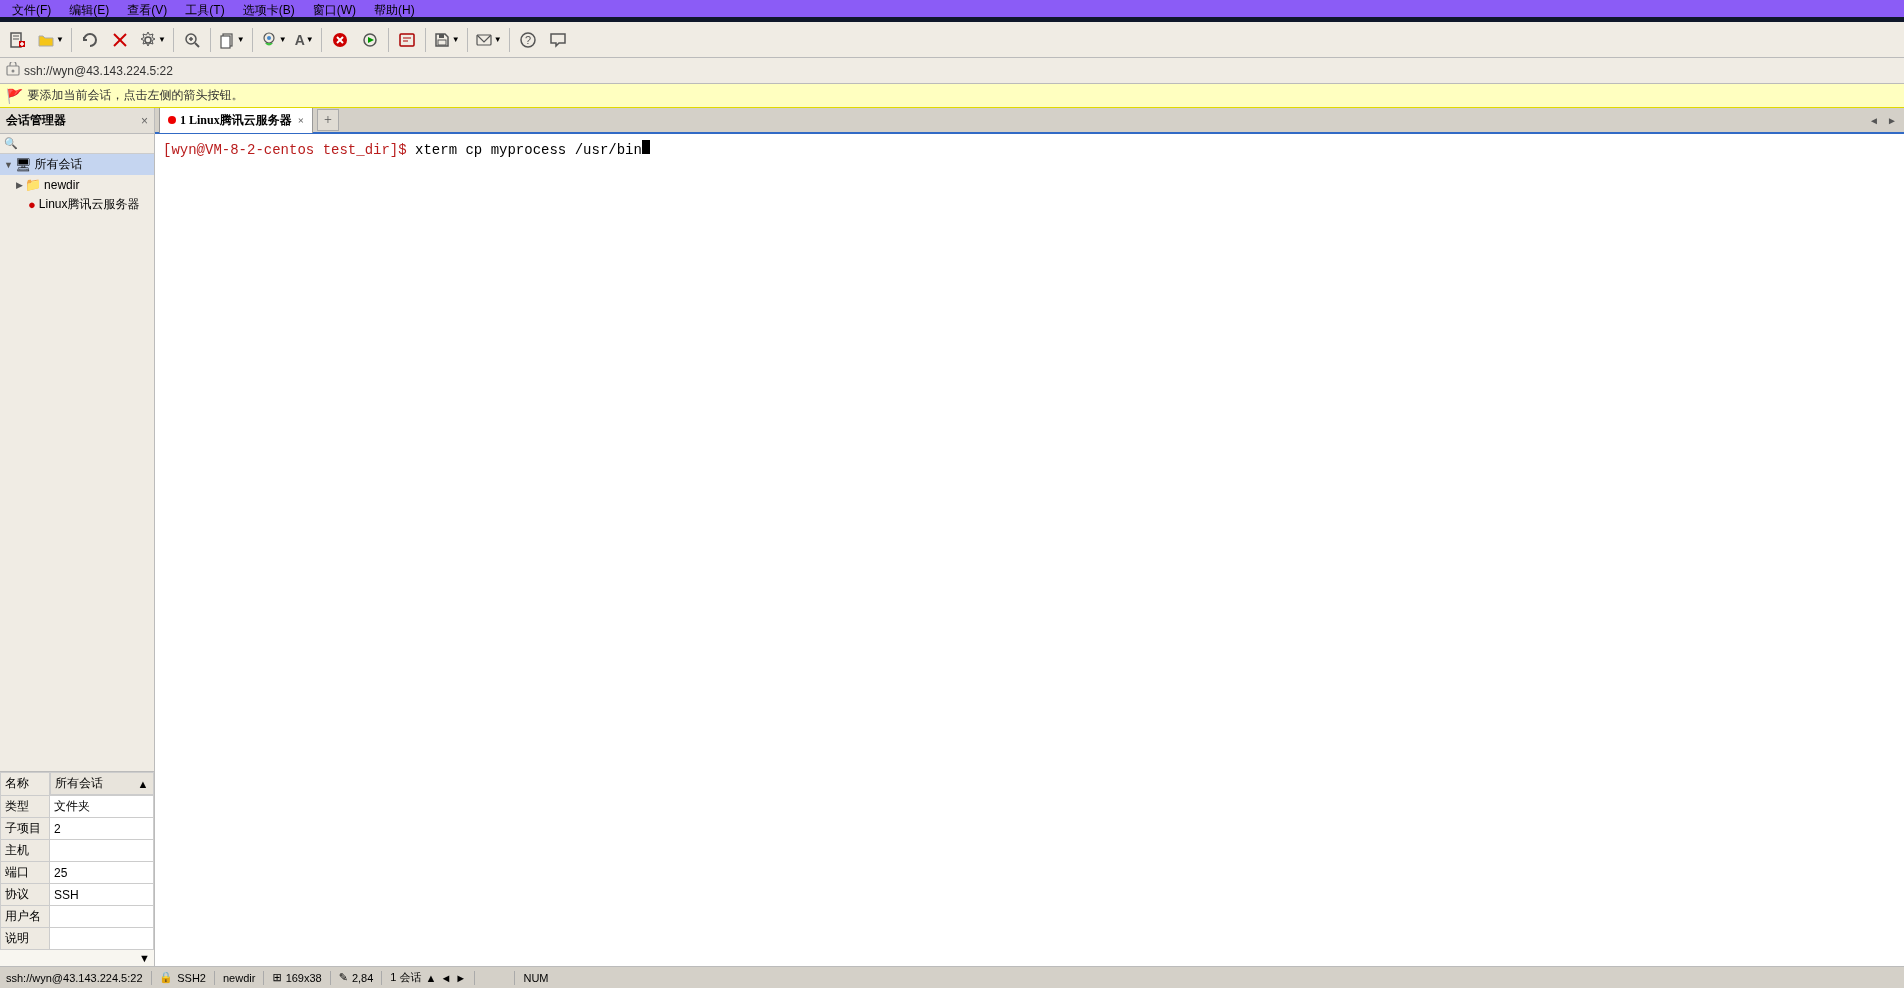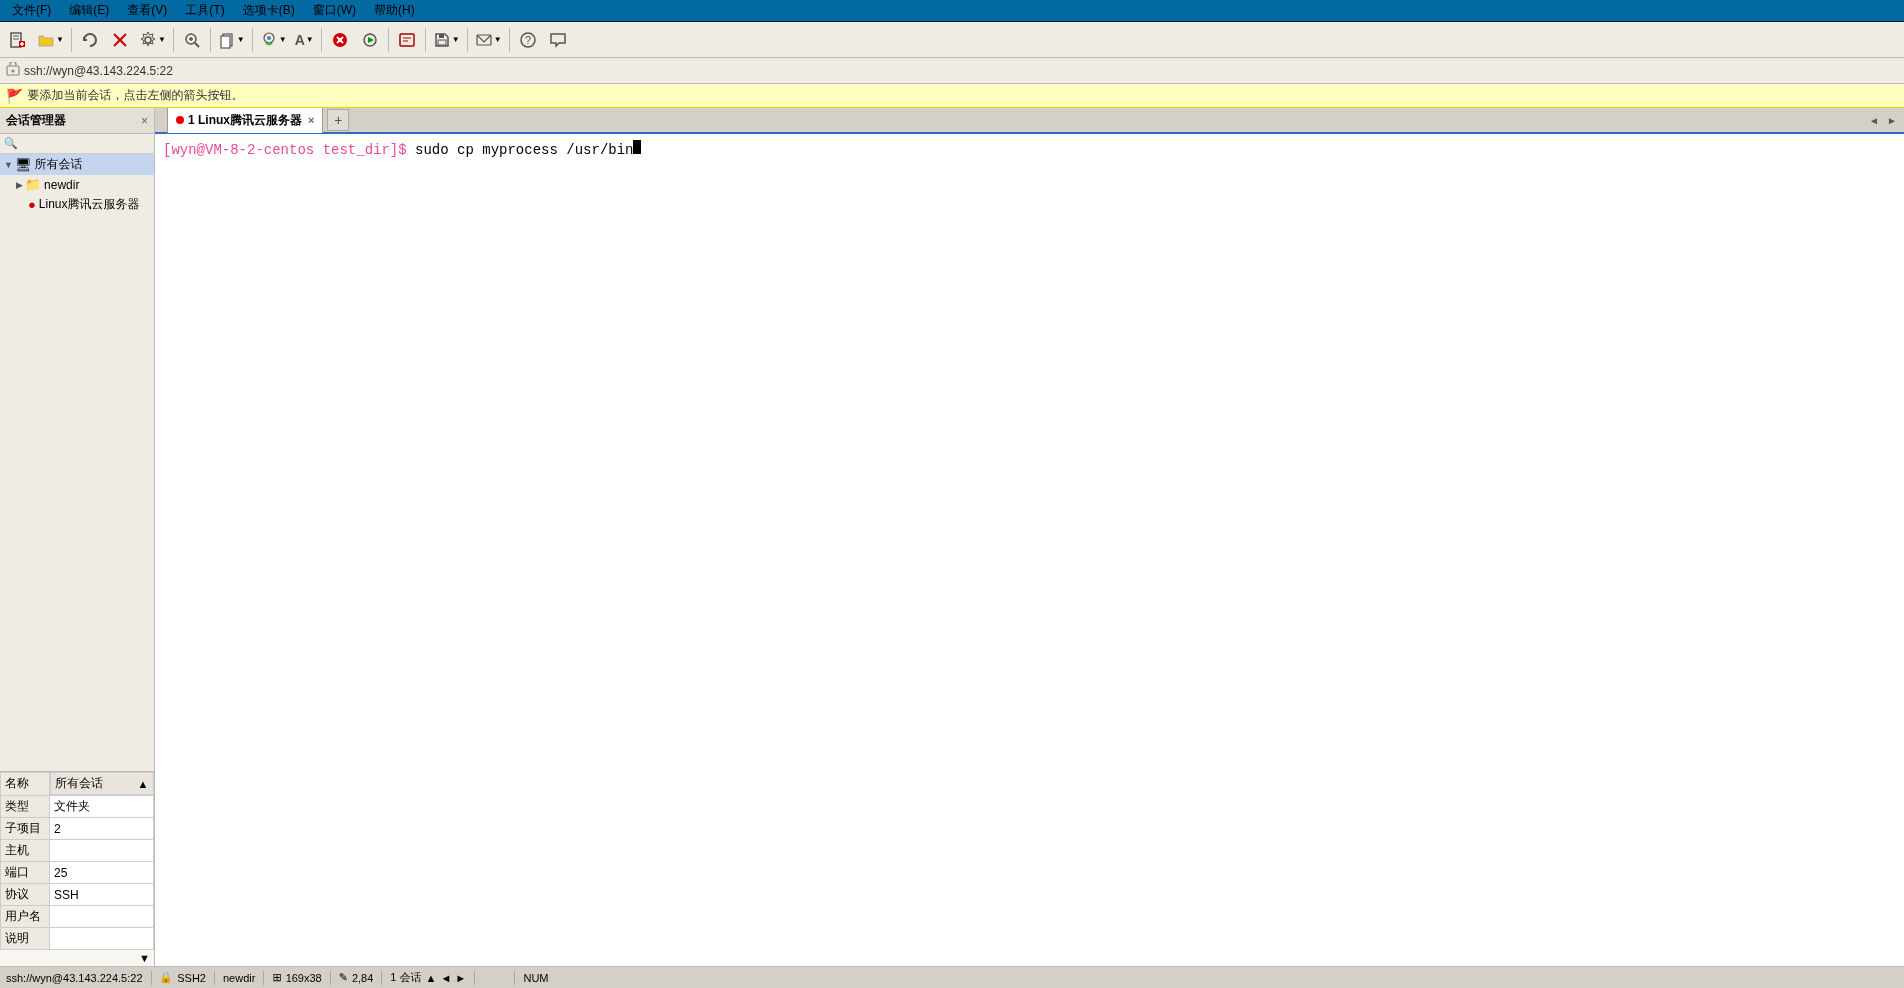--- a/index.html
+++ b/index.html
@@ -8,26 +8,26 @@
       font-size: 12px;
       background: #d4d0c8;
       width: 1904px;
       height: 988px;
       overflow: hidden;
       color: #000;
     }
 
     
     .menubar {
-      background: #0369a1;
+      background: #8b5cf6;
       height: 22px;
       display: flex;
-      align-items: flex-end;
+      align-items: flex-start;
       padding: 0 4px;
-      border-bottom: 1px solid #0f172a;
+      border-bottom: 5px solid #0f172a;
       gap: 2px;
     }
     .menubar-item {
       padding: 2px 8px;
       font-size: 12px;
       cursor: pointer;
       white-space: nowrap;
     }
 
     
@@ -202,21 +202,22 @@
       background: #eeeae2;
     }
 
     
     .tab-bar {
       display: flex;
       align-items: center;
       background: #d4d0c8;
       height: 26px;
       border-bottom: 2px solid #316ac5;
-      padding-left: 12px;
+      padding-left: 4px;
+      font-family: Liberation Serif, serif;
     }
     .tab {
       display: flex;
       align-items: center;
       height: 26px;
       padding: 0 8px;
       font-size: 12px;
       cursor: pointer;
       border: 1px solid #999;
       border-bottom: none;
@@ -288,21 +289,21 @@
       color: #000;
       overflow: auto;
       position: relative;
     }
     .terminal-line {
       display: flex;
       align-items: baseline;
       white-space: pre;
     }
     .terminal-prompt {
-      color: #ec4899;
+      color: #b91c1c;
     }
     .terminal-cursor {
       display: inline-block;
       width: 8px;
       height: 14px;
       background: #000;
       vertical-align: text-bottom;
       animation: blink 1s step-end infinite;
     }
     @keyframes blink {
@@ -601,21 +602,21 @@
       </div>
       <div class="tab-add">+</div>
       <div class="tab-nav-right">
         <span class="tab-nav-btn">◄</span>
         <span class="tab-nav-btn">►</span>
       </div>
     </div>
 
     <div class="terminal-area">
       <div class="terminal-line">
-        <span class="terminal-prompt">[wyn@VM-8-2-centos test_dir]$ </span><span>sudo cp myprocess /usr/bin</span><span class="terminal-cursor"></span>
+        <span class="terminal-prompt">[wyn@VM-8-2-centos test_dir]$ </span><span>xterm cp myprocess /usr/bin</span><span class="terminal-cursor"></span>
       </div>
     </div>
 
   </div>
 </div>
 
 <div class="statusbar">
   <span>ssh://wyn@43.143.224.5:22</span>
 
   <div class="statusbar-divider"></div>

